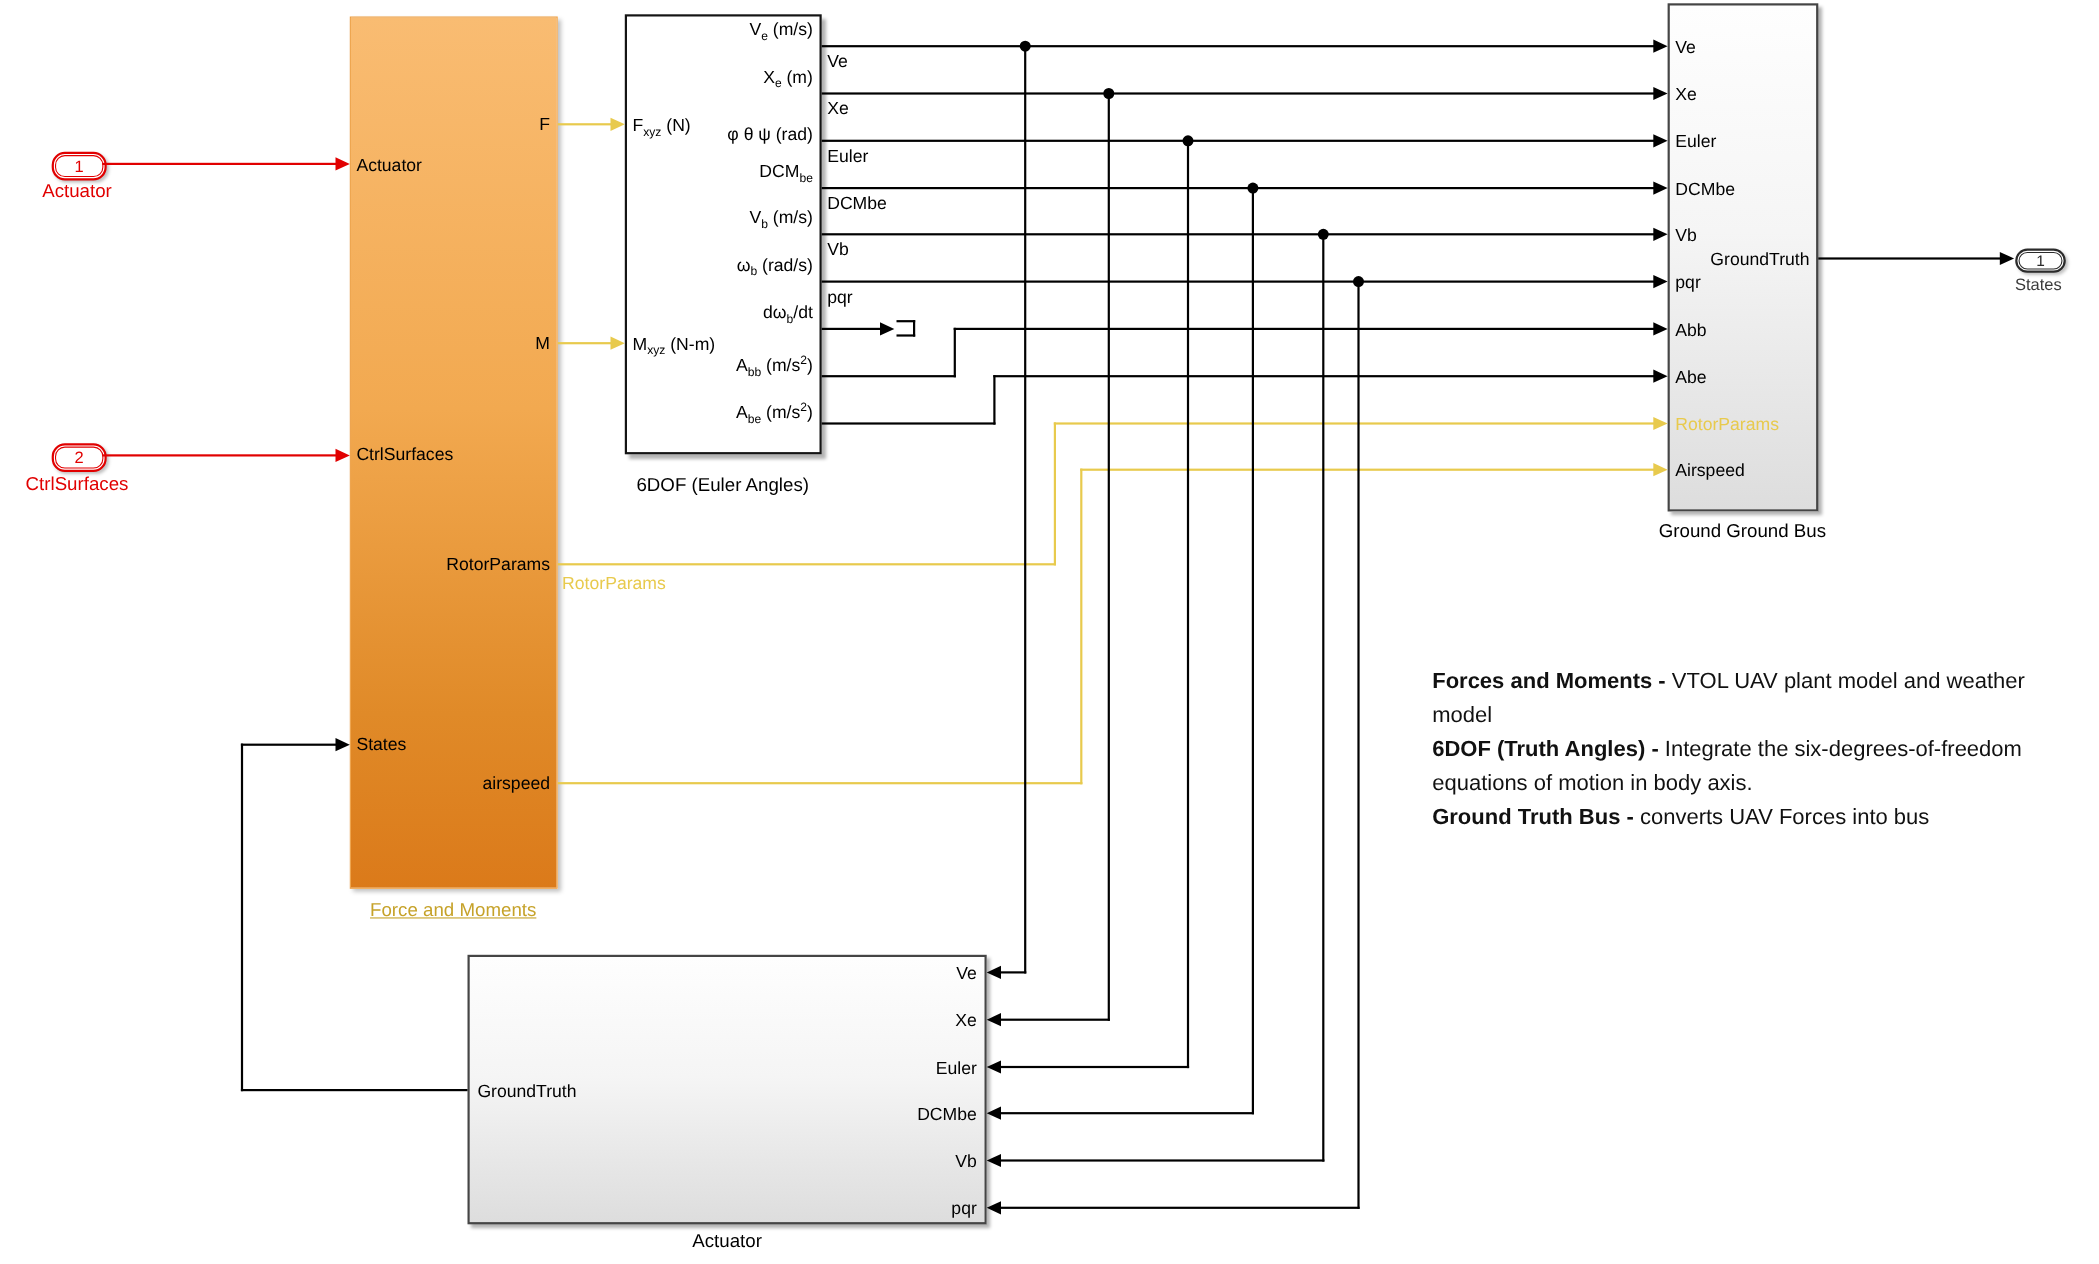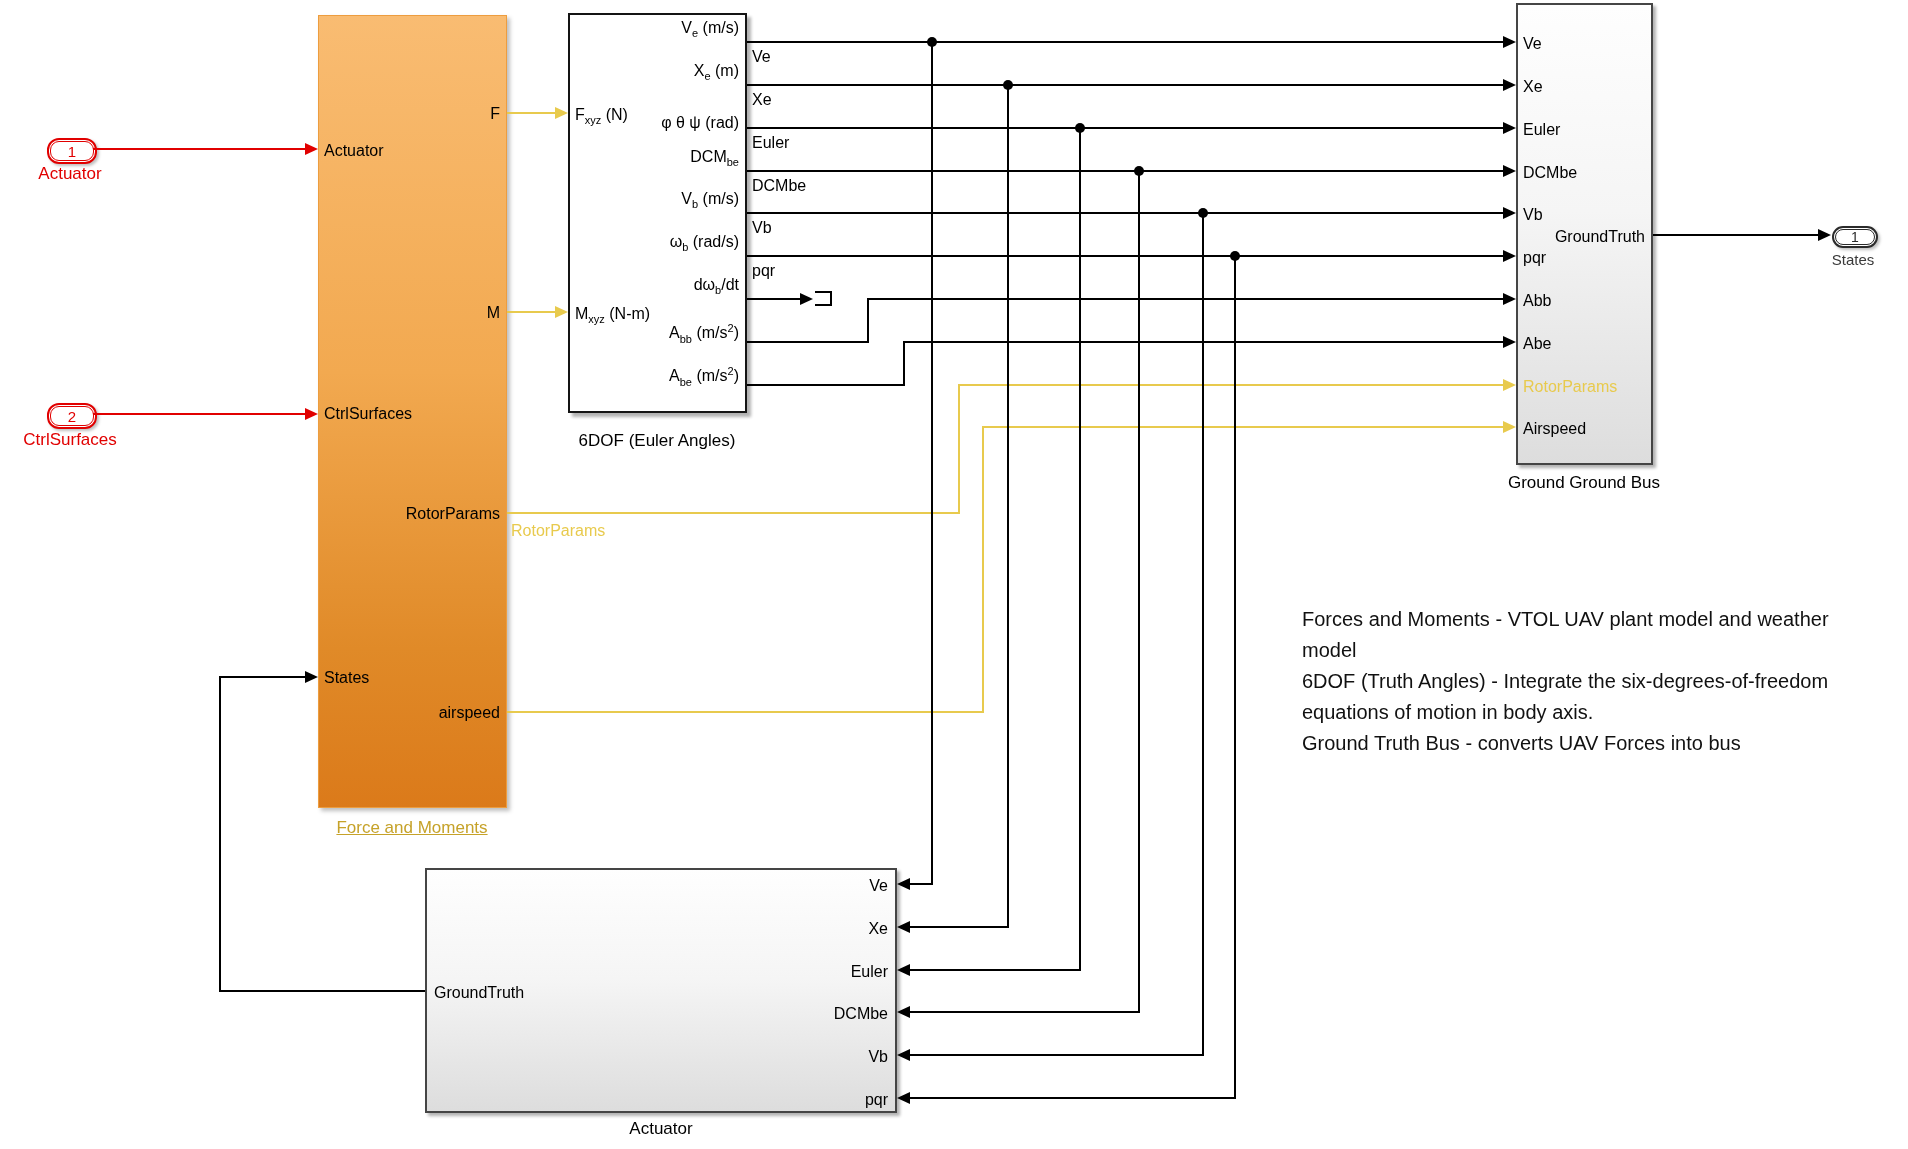--- a/index.html
+++ b/index.html
@@ -43,21 +43,21 @@
   .oval .inner{position:absolute;inset:1px;border:1px solid currentColor;border-radius:9px;}
   .oval .num{position:absolute;inset:0;display:flex;align-items:center;justify-content:center;font-size:15px;}
   .oval.red-oval{color:#E10000;border-color:#E10000;}
   .oval.out-oval{color:#2B2B2B;border-color:#2B2B2B;}
   .port-caption{position:absolute;width:160px;text-align:center;font-size:17px;height:20px;line-height:20px;}
   .red-text{color:#E10000;}
   .dark-text{color:#3A3A3A;}
   .gold-text{color:#C6A229;text-decoration:underline;}
   
   #annotation{position:absolute;left:1302px;top:604px;width:545px;font-size:20px;line-height:31px;color:#111;}
-  #annotation b{font-weight:normal;}
+  #annotation b{font-weight:bold;}
 </style>
 </head>
 <body>
 
 <div id="canvas">
 
   <div id="fm-block" class="blk">
     <div class="plabel pl-left" style="top:124px;">Actuator</div>
     <div class="plabel pl-left" style="top:387px;">CtrlSurfaces</div>
     <div class="plabel pl-left" style="top:651px;">States</div>

